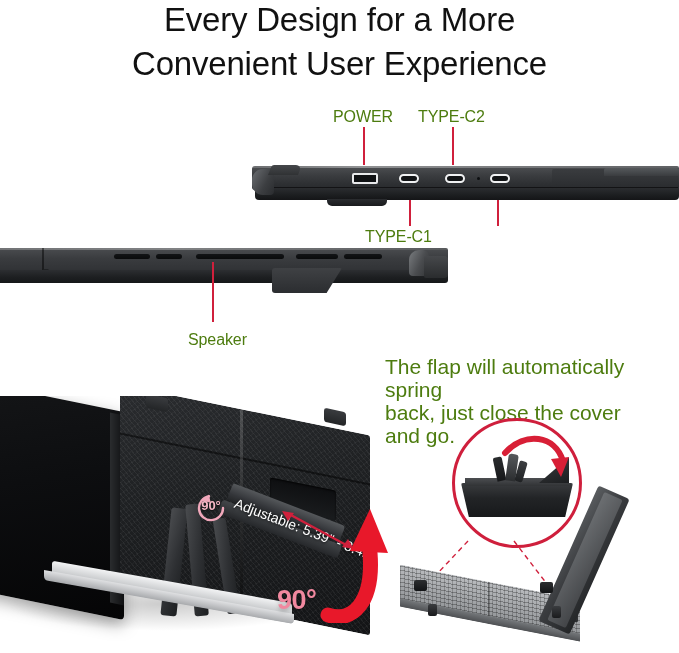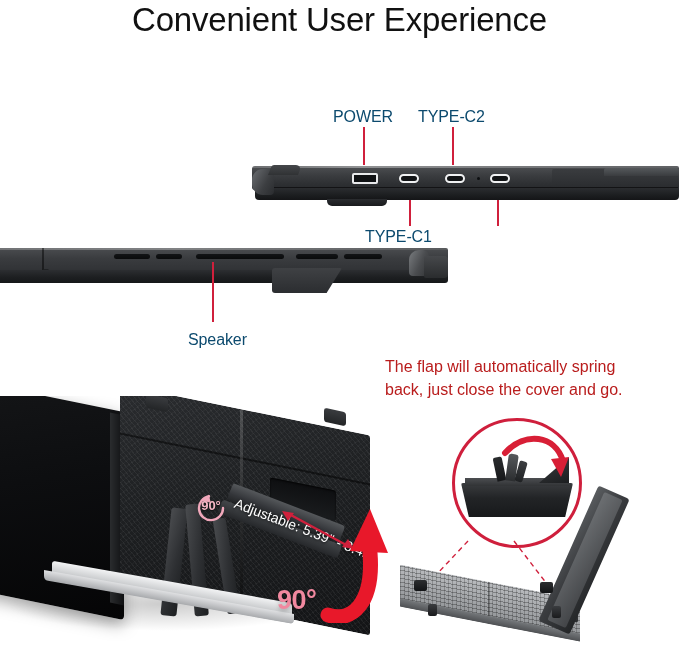--- a/index.html
+++ b/index.html
@@ -17,21 +17,21 @@
     left:0;top:-2px;width:679px;
     text-align:center;
     font-size:33px;line-height:44px;
     font-weight:400;letter-spacing:-0.2px;
     color:#111;
   }
   #headline .l2{display:block;}
 
   
   .callout-label{
-    font-size:16px;color:#0c4a6e;white-space:nowrap;letter-spacing:-0.1px;
+    font-size:16px;color:#4d7c0f;white-space:nowrap;letter-spacing:-0.1px;
   }
   .lead-line{background:#d0203c;}
 
   
   #ports-device{
     left:252px;top:160px;width:427px;height:46px;
   }
   .dev-top-face{
     position:absolute;left:0;top:6px;width:427px;height:24px;
     background:linear-gradient(180deg,#4e5053 0%,#3b3d40 38%,#2e3033 74%,#27292c 100%);
@@ -230,21 +230,21 @@
   .adjustable{
     position:absolute;
     color:#ffffff;font-size:14px;font-weight:500;white-space:nowrap;
     transform:rotate(21deg);transform-origin:left top;
     text-shadow:0 1px 3px rgba(0,0,0,.75);
   }
 
   
   #flap-text{
     left:385px;top:355px;width:270px;
-    font-size:16px;line-height:23px;color:#b91c1c;
+    font-size:21px;line-height:23px;color:#4d7c0f;
   }
   #flap-text .l2{display:block;}
 
   #inset-circle{
     left:452px;top:418px;width:124px;height:124px;
     border:3px solid #cf1f3c;border-radius:50%;
     background:#fff;overflow:hidden;
   }
   .ic-body{
     position:absolute;left:6px;top:62px;width:112px;height:34px;
@@ -323,20 +323,21 @@
     border-radius:2px;
   }
   .dash{stroke:#d0203c;stroke-width:1.4;stroke-dasharray:5 4;fill:none;}
 </style>
 </head>
 <body>
 
 <div class="stage">
 
   <div class="abs" id="headline">
+    <span>Every Design for a More</span>
     <span class="l2">Convenient User Experience</span>
   </div>
 
   <div class="abs callout-label" style="left:333px;top:108px;">POWER</div>
   <div class="abs lead-line" style="left:363px;top:127px;width:2px;height:38px;"></div>
 
   <div class="abs callout-label" style="left:418px;top:108px;">TYPE-C2</div>
   <div class="abs lead-line" style="left:452px;top:127px;width:2px;height:38px;"></div>
 
   <div class="abs callout-label" style="left:365px;top:228px;">TYPE-C1</div>

